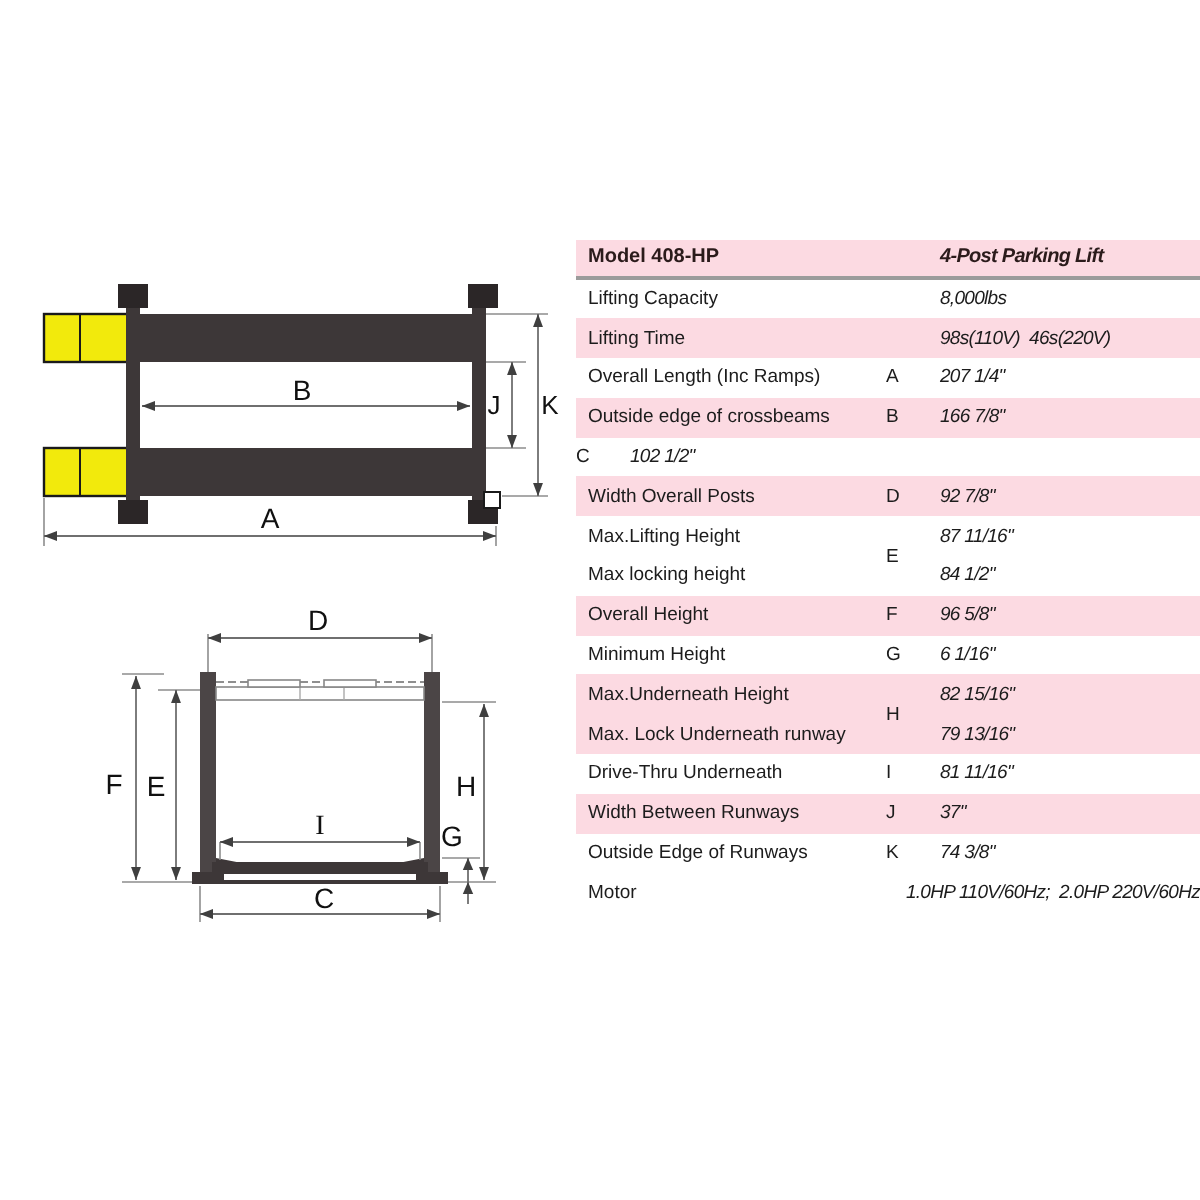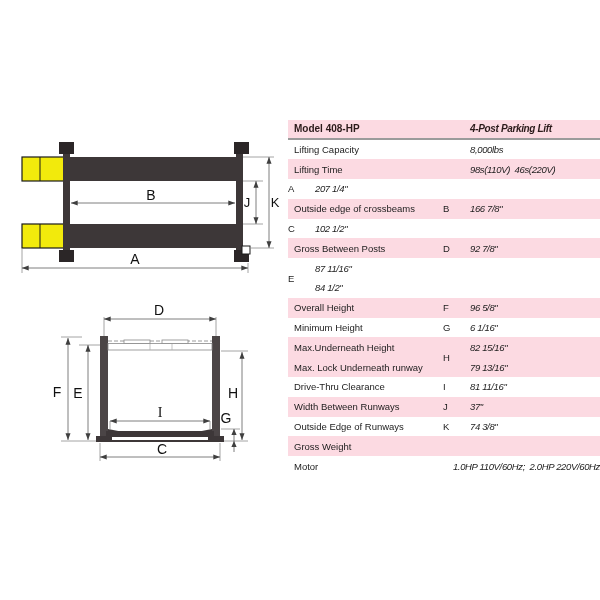--- a/index.html
+++ b/index.html
@@ -173,20 +173,23 @@
         <div class="trow pink">
           <div class="c-label">
             <div class="line">Lifting Time</div>
           </div>
           <div class="c-letter"></div>
           <div class="c-value">
             <div class="line">98s(110V)  46s(220V)</div>
           </div>
         </div>
         <div class="trow white">
+          <div class="c-label">
+            <div class="line">Overall Length (Inc Ramps)</div>
+          </div>
           <div class="c-letter">A</div>
           <div class="c-value">
             <div class="line">207 1/4"</div>
           </div>
         </div>
         <div class="trow pink">
           <div class="c-label">
             <div class="line">Outside edge of crossbeams</div>
           </div>
           <div class="c-letter">B</div>
@@ -195,28 +198,32 @@
           </div>
         </div>
         <div class="trow white">
           <div class="c-letter">C</div>
           <div class="c-value">
             <div class="line">102 1/2"</div>
           </div>
         </div>
         <div class="trow pink">
           <div class="c-label">
-            <div class="line">Gross Between Posts</div>
+            <div class="line">Width Overall Posts</div>
           </div>
           <div class="c-letter">D</div>
           <div class="c-value">
             <div class="line">92 7/8"</div>
           </div>
         </div>
         <div class="trow white">
+          <div class="c-label">
+            <div class="line">Max.Lifting Height</div>
+            <div class="line">Max locking height</div>
+          </div>
           <div class="c-letter">E</div>
           <div class="c-value">
             <div class="line">87 11/16"</div>
             <div class="line">84 1/2"</div>
           </div>
         </div>
         <div class="trow pink">
           <div class="c-label">
             <div class="line">Overall Height</div>
           </div>
@@ -240,21 +247,21 @@
             <div class="line">Max. Lock Underneath runway</div>
           </div>
           <div class="c-letter">H</div>
           <div class="c-value">
             <div class="line">82 15/16"</div>
             <div class="line">79 13/16"</div>
           </div>
         </div>
         <div class="trow white">
           <div class="c-label">
-            <div class="line">Drive-Thru Clearance</div>
+            <div class="line">Drive-Thru Underneath</div>
           </div>
           <div class="c-letter">I</div>
           <div class="c-value">
             <div class="line">81 11/16"</div>
           </div>
         </div>
         <div class="trow pink">
           <div class="c-label">
             <div class="line">Width Between Runways</div>
           </div>
@@ -266,23 +273,20 @@
         <div class="trow white">
           <div class="c-label">
             <div class="line">Outside Edge of Runways</div>
           </div>
           <div class="c-letter">K</div>
           <div class="c-value">
             <div class="line">74 3/8"</div>
           </div>
         </div>
         <div class="trow pink">
-          <div class="c-label">
-            <div class="line">Gross Weight</div>
-          </div>
           <div class="c-letter"></div>
         </div>
         <div class="trow white">
           <div class="c-label">
             <div class="line">Motor</div>
           </div>
           <div class="c-letter"></div>
           <div class="c-value">
             <div class="line">1.0HP 110V/60Hz;  2.0HP 220V/60Hz</div>
           </div>

